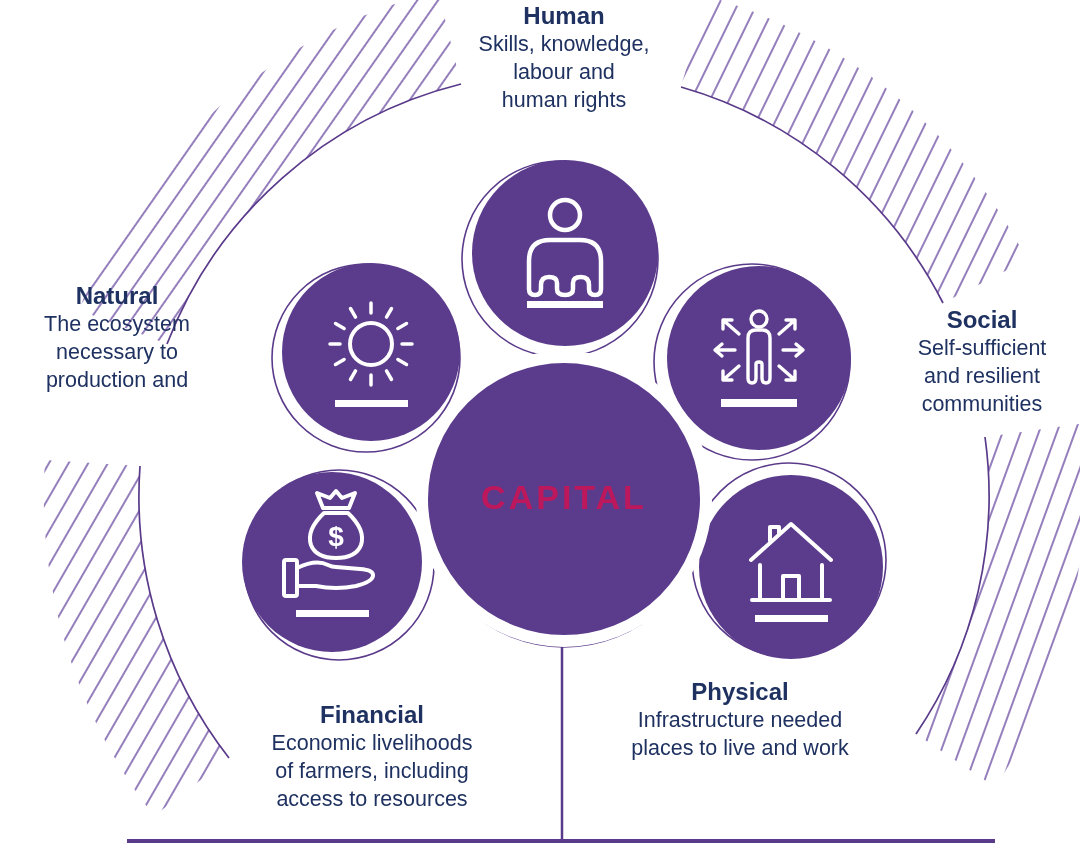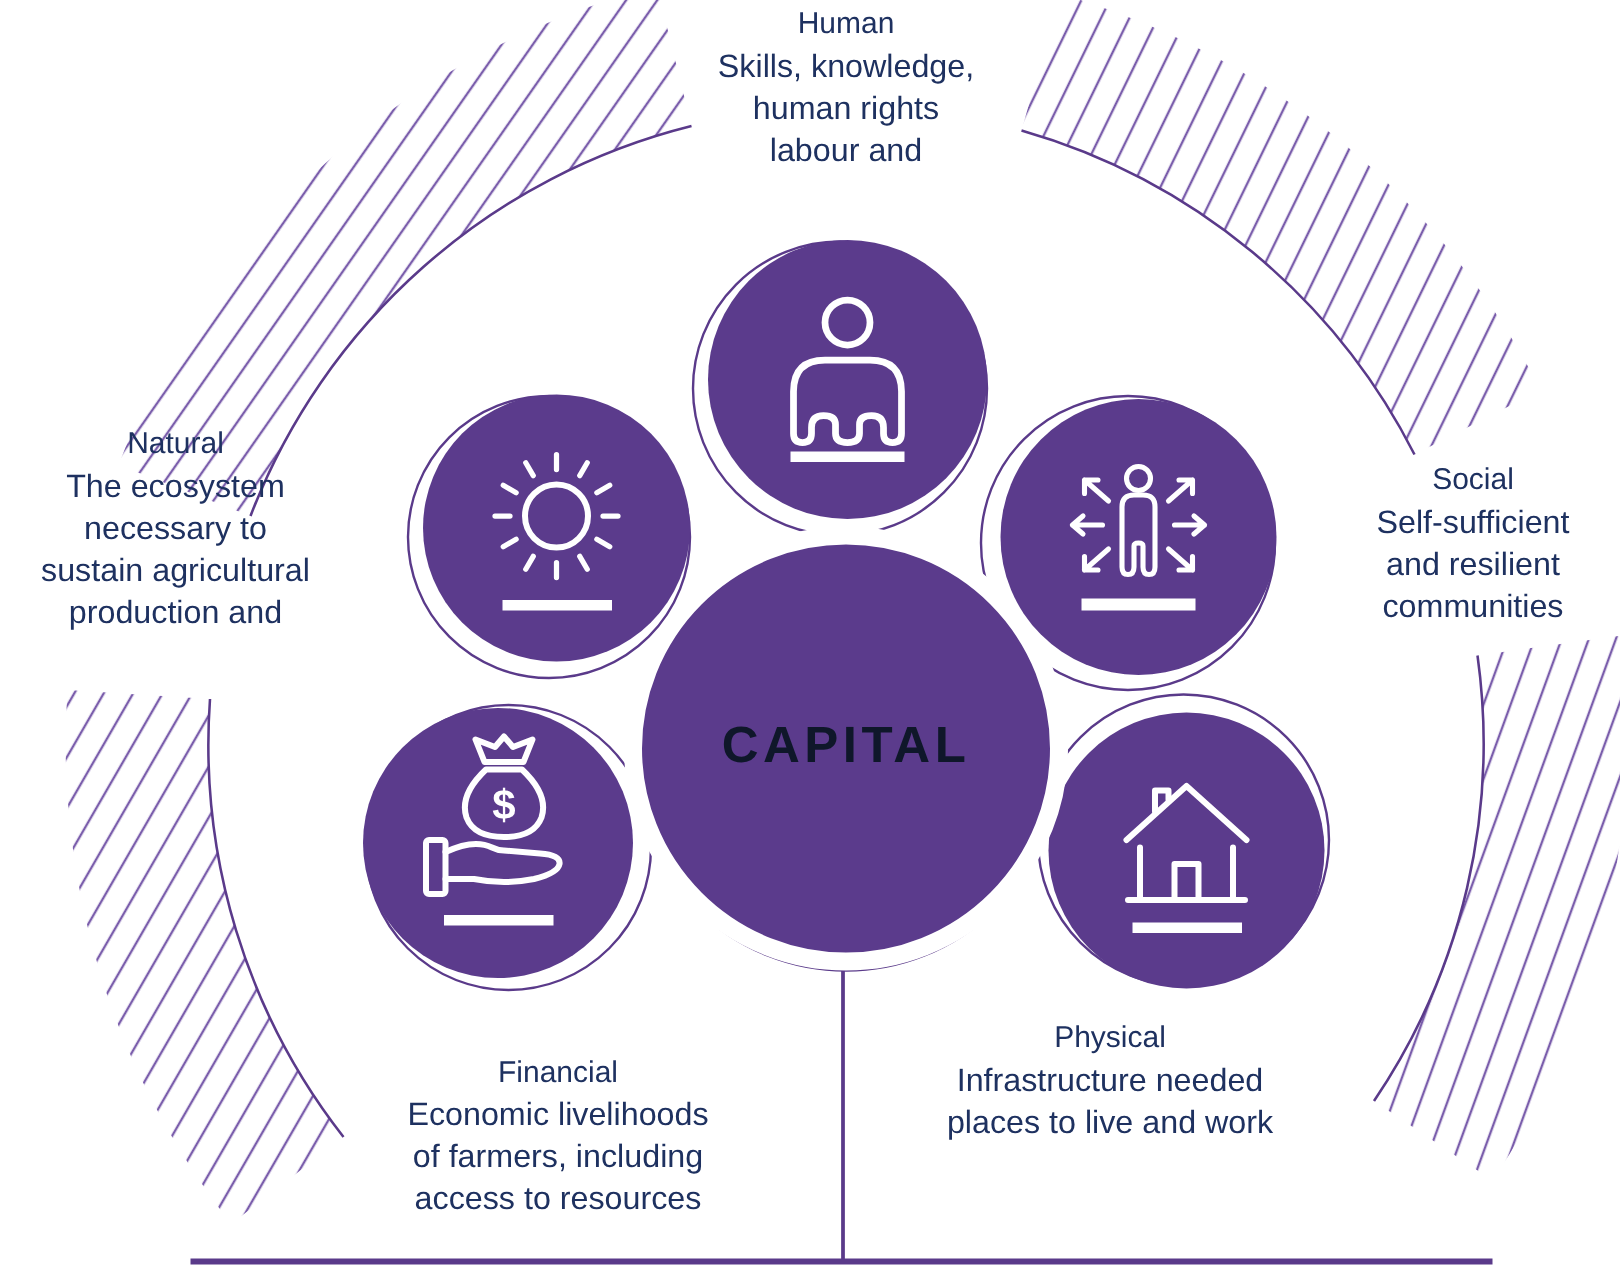--- a/index.html
+++ b/index.html
@@ -14,27 +14,27 @@
   .diagram-svg { position: absolute; left: 0; top: 0; }
   .label {
     position: absolute;
     transform: translateX(-50%);
     text-align: center;
     color: #1e3160;
     font-size: 21.5px;
     line-height: 28px;
     white-space: nowrap;
   }
-  .label-title { font-weight: normal; font-size: 20px; }
+  .label-title { font-weight: bold; font-size: 24px; }
   .capital-label {
     position: absolute;
     left: 564px;
     top: 499px;
     transform: translate(-50%, -54%);
-    color: #0f172a;
+    color: #be185d;
     font-size: 34px;
     font-weight: bold;
     letter-spacing: 3px;
     white-space: nowrap;
   }
 </style>
 </head>
 <body>
 
 <div class="canvas">
@@ -139,29 +139,28 @@
     <rect x="755" y="615" width="73" height="7" fill="#ffffff"></rect>
 
     <circle cx="564" cy="499" r="142" fill="#5b3b8c" stroke="#ffffff" stroke-width="12"></circle>
   </svg>
 
   <div class="capital-label">CAPITAL</div>
 
   <div class="label" style="left:564px; top:2px;">
     <div class="label-title">Human</div>
     <div class="label-line">Skills, knowledge,</div>
+    <div class="label-line">labour and</div>
     <div class="label-line">human rights</div>
-    <div class="label-line">labour and</div>
   </div>
 
   <div class="label" style="left:117px; top:282px;text-align:center;">
     <div class="label-title">Natural</div>
     <div class="label-line">The ecosystem</div>
     <div class="label-line">necessary to</div>
-    <div class="label-line">sustain agricultural</div>
     <div class="label-line">production and</div>
   </div>
 
   <div class="label" style="left:982px; top:306px;">
     <div class="label-title">Social</div>
     <div class="label-line">Self-sufficient</div>
     <div class="label-line">and resilient</div>
     <div class="label-line">communities</div>
   </div>
 

